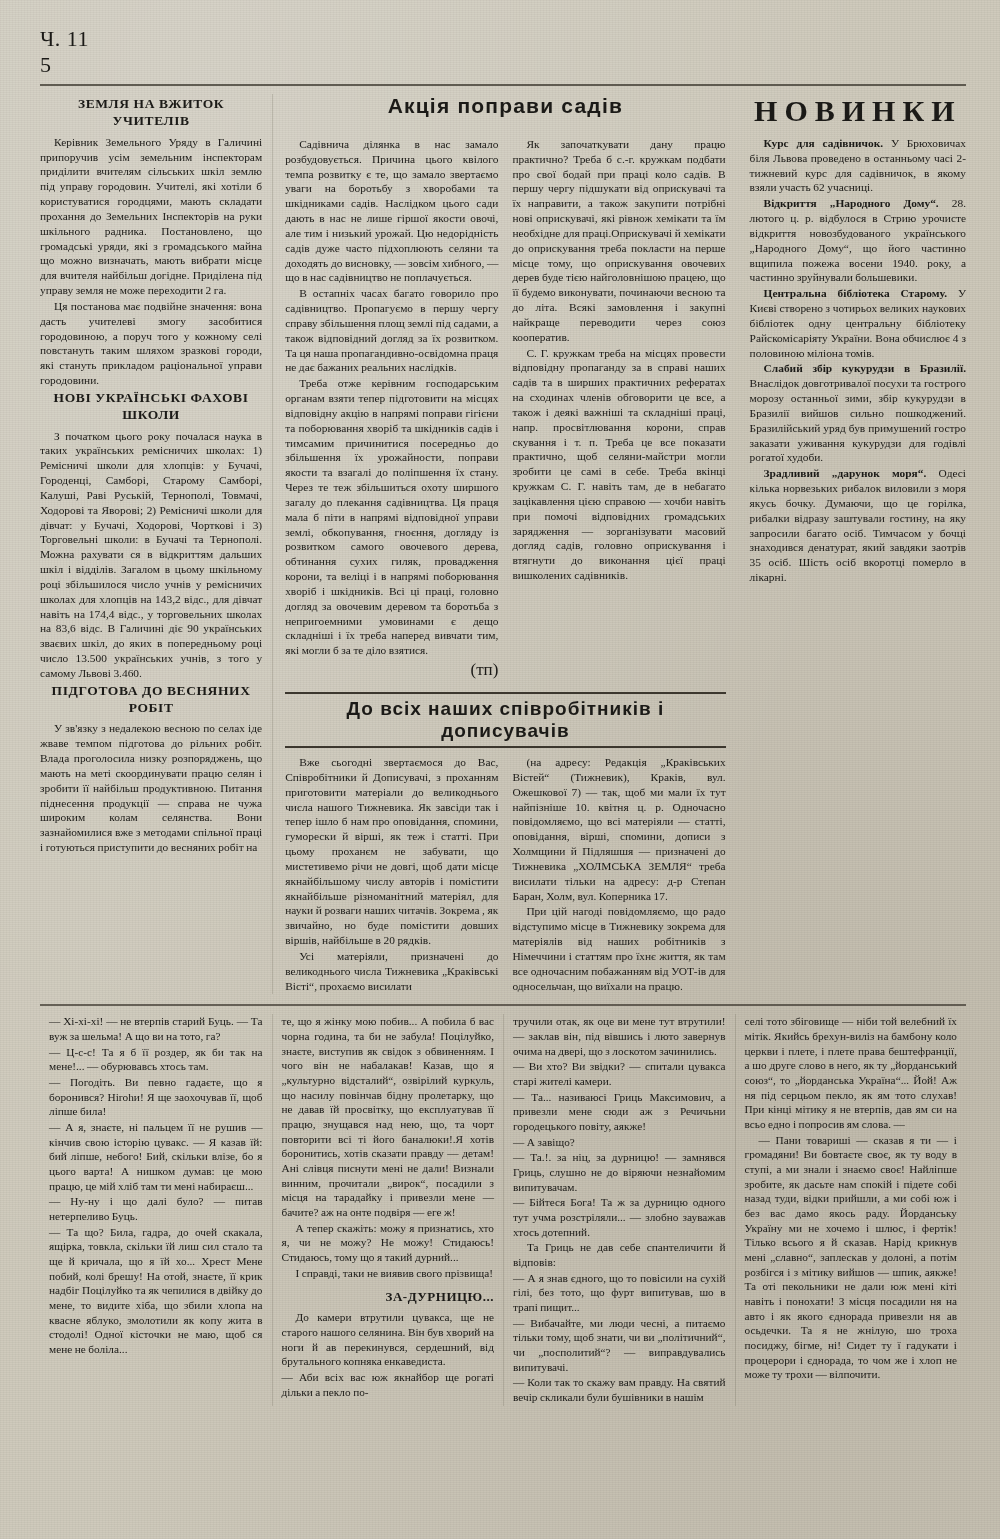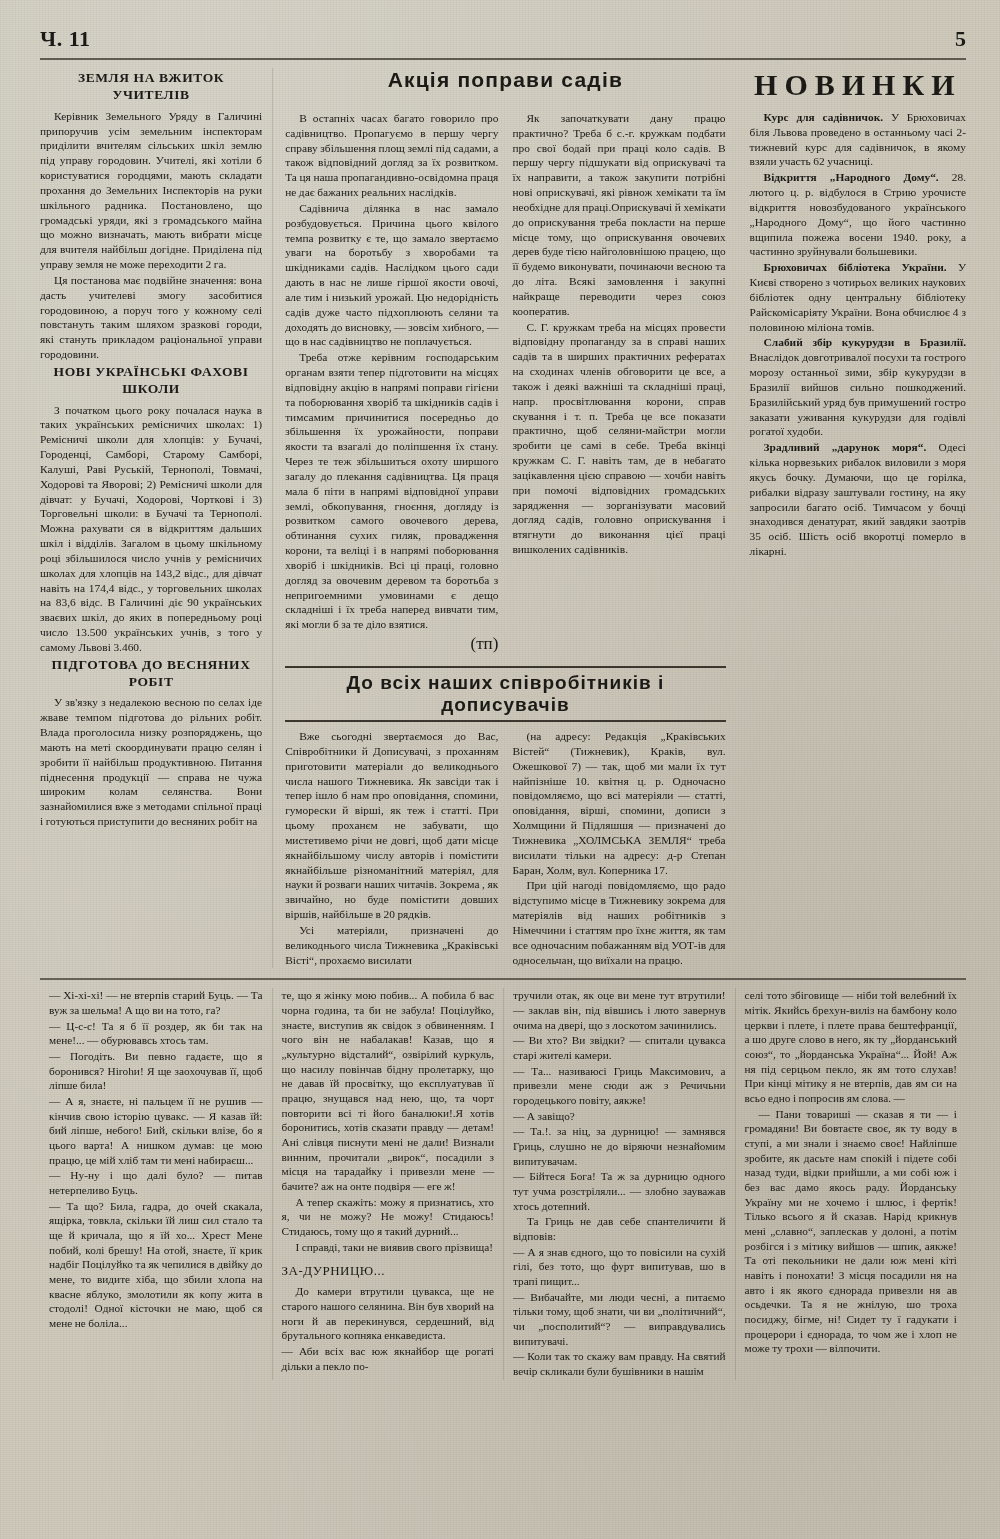--- a/index.html
+++ b/index.html
@@ -22,21 +22,21 @@
     position:absolute;inset:0;
     background-image:
       repeating-linear-gradient(0deg, rgba(0,0,0,0.028) 0px, rgba(0,0,0,0.028) 1px, rgba(255,255,255,0.02) 1px, rgba(255,255,255,0.02) 2px),
       repeating-linear-gradient(90deg, rgba(0,0,0,0.02) 0px, rgba(0,0,0,0.02) 1px, rgba(255,255,255,0.015) 1px, rgba(255,255,255,0.015) 3px);
     pointer-events:none;
     opacity:.85;
   }
   .content{position:absolute;left:0;top:0;right:0;bottom:0;padding:26px 34px 10px 40px;}
 
   
-  .masthead{display:flex;justify-content:space-between;align-items:flex-end;font-weight:bold;}
+  .masthead{display:flex;justify-content:space-between;align-items:flex-start;font-weight:normal;flex-direction:column;}
   .mast-left{font-size:22px;letter-spacing:.5px;}
   .mast-right{font-size:22px;}
   .rule{height:2px;background:#3a352c;margin:6px 0 8px 0;opacity:.75;}
 
   
   .top-wrap{display:flex;gap:0;margin-top:2px;}
   .colA{width:232px;padding-right:10px;}
   .colB{width:460px;padding:0 12px;border-left:1px solid #55504333;}
   .colC{width:226px;padding-left:12px;}
 
@@ -76,21 +76,21 @@
     font-size:19px;font-weight:bold;letter-spacing:1px;
   }
 
   
   .bottom-rule{height:2px;background:#3a352c;opacity:.7;margin:10px 0 8px 0;}
   .story-wrap{display:flex;}
   .scol{width:25%;padding:0 9px;box-sizing:border-box;}
   .scol + .scol{border-left:1px solid #55504333;}
   .scol p{font-size:11.3px;line-height:1.30;}
   h3.sub{
-    text-align:left;font-size:13px;font-weight:normal;letter-spacing:.5px;
+    text-align:right;font-size:13px;font-weight:bold;letter-spacing:.5px;
     margin:9px 0 5px 0;
   }
   .tagr{text-align:right;font-size:17px;}
 </style>
 </head>
 <body>
 
 <div class="page"></div>
 <div class="grain"></div>
 
@@ -111,22 +111,22 @@
       <h2 class="sec">НОВІ УКРАЇНСЬКІ ФАХОВІ ШКОЛИ</h2>
       <p>З початком цього року почалася наука в таких українських ремісничих школах: 1) Ремісничі школи для хлопців: у Бучачі, Городенці, Самборі, Старому Самборі, Калуші, Раві Руській, Тернополі, Товмачі, Ходорові та Яворові; 2) Ремісничі школи для дівчат: у Бучачі, Ходорові, Чорткові і 3) Торговельні школи: в Бучачі та Тернополі. Можна рахувати ся в відкриттям дальших шкіл і відділів. Загалом в цьому шкільному році збільшилося число учнів у ремісничих школах для хлопців на 143,2 відс., для дівчат навіть на 174,4 відс., у торговельних школах на 83,6 відс. В Галичині діє 90 українських зваєвих шкіл, до яких в попередньому році число 13.500 українських учнів, з того у самому Львові 3.460.</p>
       <h2 class="sec">ПІДГОТОВА ДО ВЕСНЯНИХ РОБІТ</h2>
       <p>У зв'язку з недалекою весною по селах іде жваве темпом підготова до рільних робіт. Влада проголосила низку розпоряджень, що мають на меті скоординувати працю селян і зробити її найбільш продуктивною. Питання піднесення продукції — справа не чужа широким колам селянства. Вони зазнайомилися вже з методами спільної праці і готуються приступити до весняних робіт на</p>
     </div>
 
     <div class="colB">
       <h2 class="big">Акція поправи садів</h2>
       <div class="inner2">
         <div>
+          <p>Садівнича ділянка в нас замало розбудовується. Причина цього квілого темпа розвитку є те, що замало звертаємо уваги на боротьбу з хворобами та шкідниками садів. Наслідком цього сади дають в нас не лише гіршої якости овочі, але тим і низький урожай. Цю недорідність садів дуже часто підхоплюють селяни та доходять до висновку, — зовсім хибного, — що в нас садівництво не поплачується.</p>
           <p>В остапніх часах багато говорило про садівництво. Пропагуємо в першу чергу справу збільшення площ землі під садами, а також відповідний догляд за їх розвитком. Та ця наша пропагандивно-освідомна праця не дає бажаних реальних наслідків.</p>
-          <p>Садівнича ділянка в нас замало розбудовується. Причина цього квілого темпа розвитку є те, що замало звертаємо уваги на боротьбу з хворобами та шкідниками садів. Наслідком цього сади дають в нас не лише гіршої якости овочі, але тим і низький урожай. Цю недорідність садів дуже часто підхоплюють селяни та доходять до висновку, — зовсім хибного, — що в нас садівництво не поплачується.</p>
           <p>Треба отже керівним господарським органам взяти тепер підготовити на місцях відповідну акцію в напрямі поправи гігієни та поборювання хворіб та шкідників садів і тимсамим причинитися посередньо до збільшення їх урожайности, поправи якости та взагалі до поліпшення їх стану. Через те теж збільшиться охоту ширшого загалу до плекання садівництва. Ця праця мала б піти в напрямі відповідної управи землі, обкопування, гноєння, догляду із розвитком самого овочевого дерева, обтинання сухих гиляк, провадження корони, та веліці і в напрямі поборювання хворіб і шкідників. Всі ці праці, головно догляд за овочевим деревом та боротьба з непригоемними умовинами є дещо складніші і їх треба наперед вивчати тим, які могли б за те діло взятися.</p>
           <p class="tagr noind">(тп)</p>
         </div>
         <div>
           <p>Як започаткувати дану працю практично? Треба б с.-г. кружкам подбати про свої бодай при праці коло садів. В першу чергу підшукати від оприскувачі та їх направити, а також закупити потрібні нові оприскувачі, які рівнож хемікати та їм необхідне для праці.Оприскувачі й хемікати до оприскування треба покласти на перше місце тому, що оприскування овочевих дерев буде тією найголовнішою працею, що її будемо виконувати, починаючи весною та до літа. Всякі замовлення і закупні найкраще переводити через союз кооператив.</p>
           <p>С. Г. кружкам треба на місцях провести відповідну пропаганду за в справі наших садів та в ширших практичних рефератах на сходинах членів обговорити це все, а також і деякі важніші та складніші праці, напр. просвітлювання корони, справ скування і т. п. Треба це все показати практично, щоб селяни-майстри могли зробити це самі в себе. Треба вкінці кружкам С. Г. навіть там, де в небагато зацікавлення цією справою — хочби навіть при помочі відповідних громадських зарядження — зорганізувати масовий догляд садів, головно оприскування і втягнути до виконання цієї праці вишколених садівників.</p>
         </div>
       </div>
 
       <div class="banner">
@@ -148,21 +148,21 @@
     <div class="colC">
       <h2 class="huge">НОВИНКИ</h2>
 
       <p>
         <span class="lead">Курс для садівничок.</span><span> У Брюховичах біля Львова проведено в останньому часі 2-тижневий курс для садівничок, в якому взяли участь 62 учасниці.</span>
       </p>
       <p>
         <span class="lead">Відкриття „Народного Дому“.</span><span> 28. лютого ц. р. відбулося в Стрию урочисте відкриття новозбудованого українського „Народного Дому“, що його частинно вщипила пожежа восени 1940. року, а частинно зруйнували большевики.</span>
       </p>
       <p>
-        <span class="lead">Брюховичах бібліотека України.</span><span> У Києві створено з чотирьох великих наукових бібліотек одну центральну бібліотеку Райскомісаріяту України. Вона обчислює 4 з половиною міліона томів.</span>
+        <span class="lead">Центральна бібліотека Старому.</span><span> У Києві створено з чотирьох великих наукових бібліотек одну центральну бібліотеку Райскомісаріяту України. Вона обчислює 4 з половиною міліона томів.</span>
       </p>
       <p>
         <span class="lead">Слабий збір кукурудзи в Бразилії.</span><span> Внаслідок довготривалої посухи та гострого морозу останньої зими, збір кукурудзи в Бразилії вийшов сильно пошкоджений. Бразилійський уряд був примушений гостро заказати уживання кукурудзи для годівлі рогатої худоби.</span>
       </p>
       <p>
         <span class="lead">Зрадливий „дарунок моря“.</span><span> Одесі кілька норвезьких рибалок виловили з моря якусь бочку. Думаючи, що це горілка, рибалки відразу заштували гостину, на яку запросили багато осіб. Тимчасом у бочці знаходився денатурат, який завдяки заотрів 35 осіб. Шість осіб вкоротці померло в лікарні.</span>
       </p>
     </div>
   </div>
 

